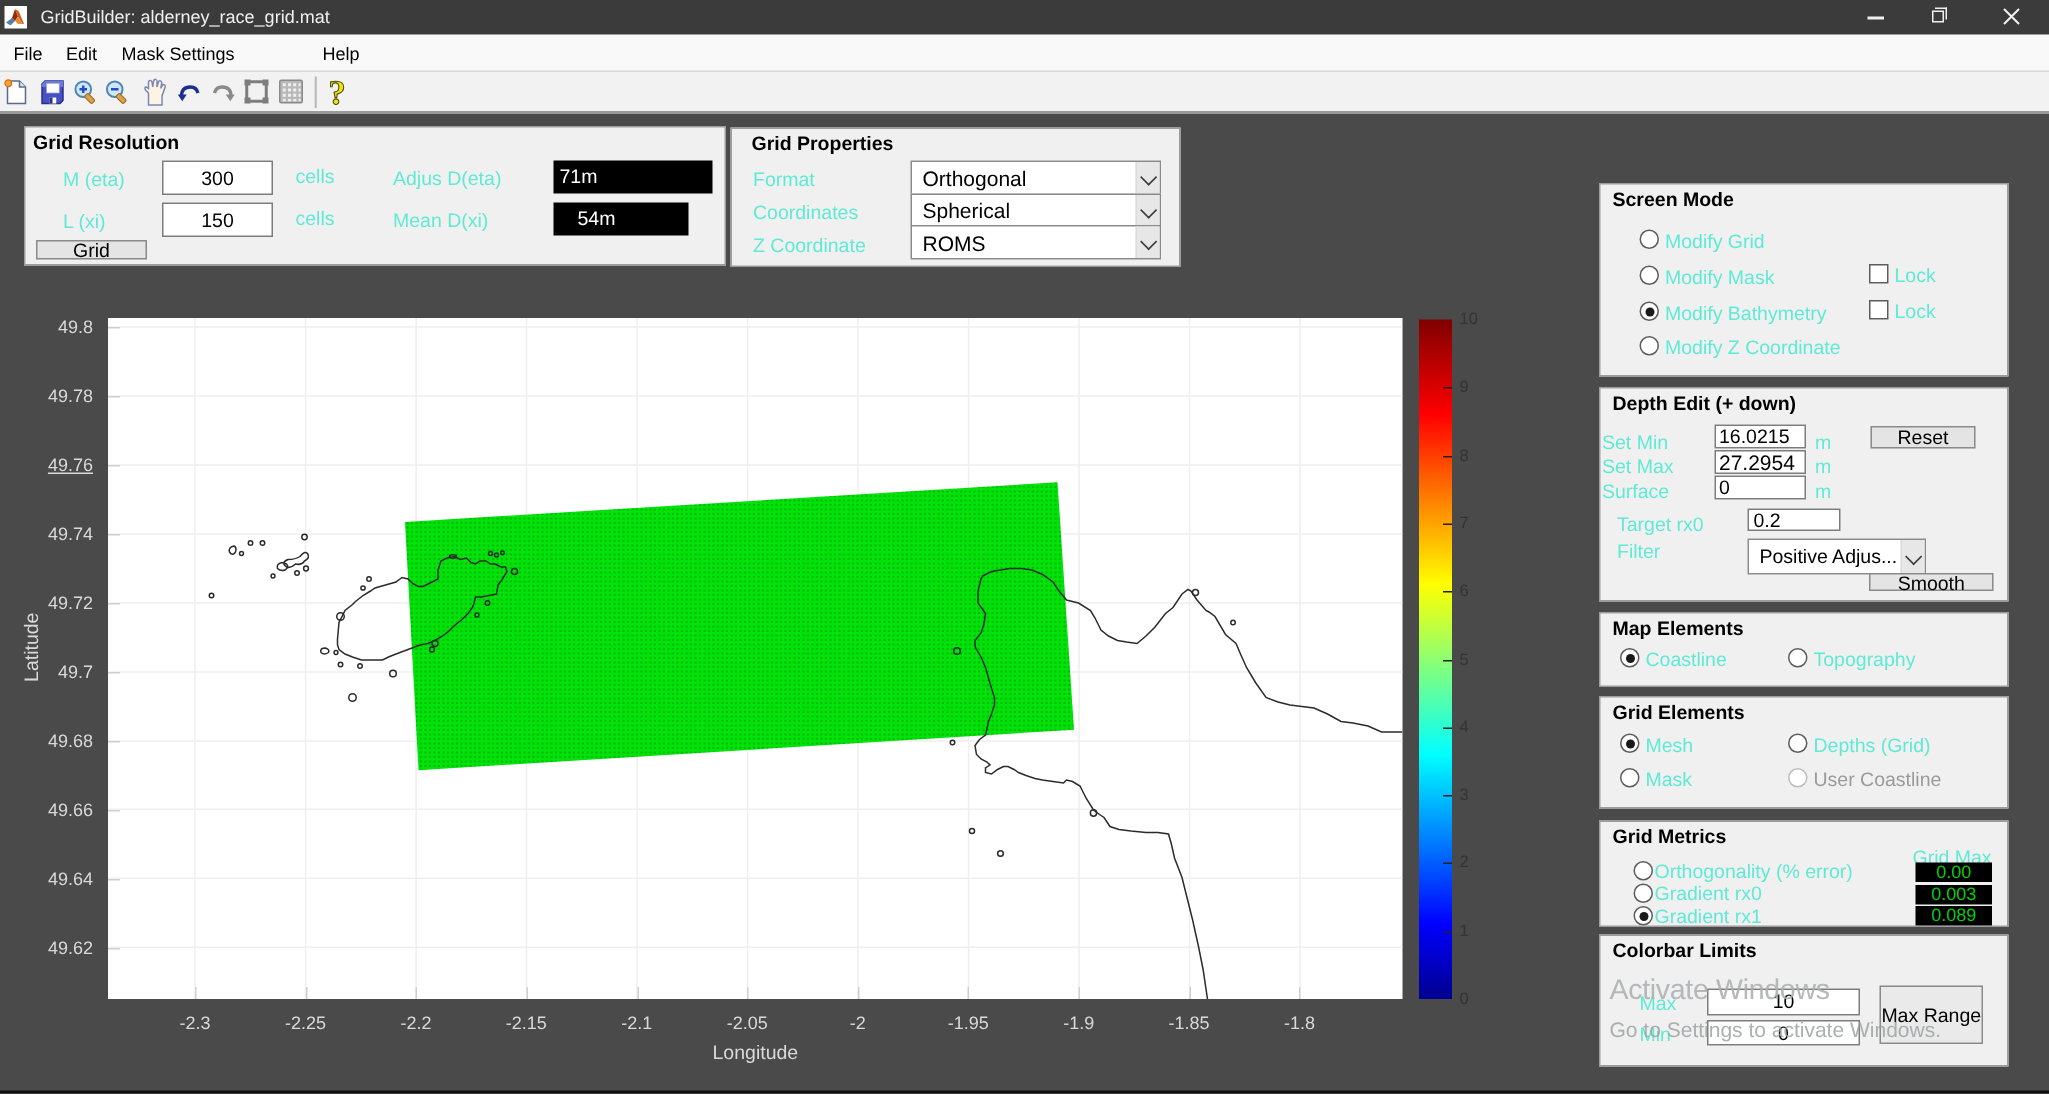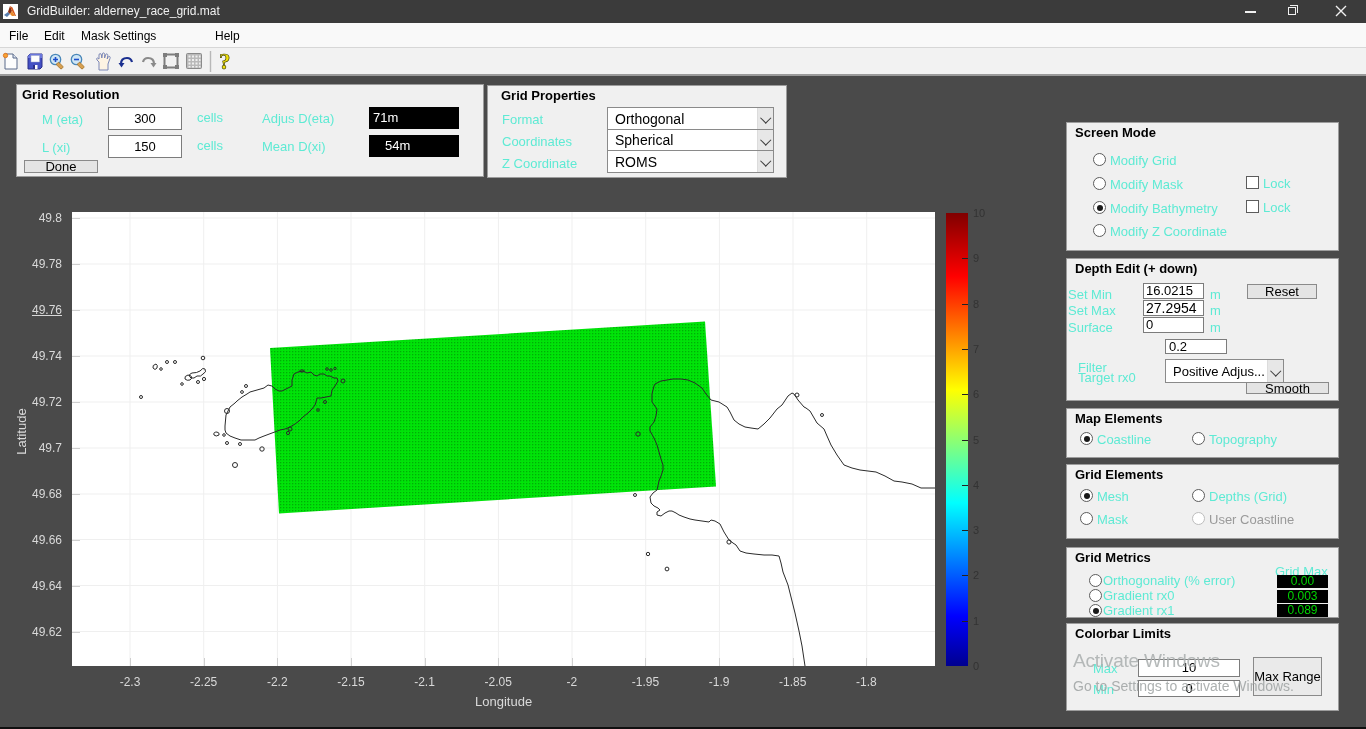--- a/index.html
+++ b/index.html
@@ -134,27 +134,27 @@
 
   <text x="219" y="21" font-family="Liberation Serif, serif" font-size="23" font-weight="bold" fill="#f2e20a" stroke="#4a4a0a" stroke-width="0.7">?</text>
 </svg>
 
 <div class="abs panel" style="left:16px;top:84px;width:468px;height:93px;"></div>
 <div class="ptitle" style="left:22px;top:87px;">Grid Resolution</div>
 <div class="lbl" style="left:42px;top:112px;">M (eta)</div>
 <div class="inp" style="left:108px;top:107px;width:74px;height:23px;text-align:center;line-height:21px;">300</div>
 <div class="lbl" style="left:197px;top:110px;">cells</div>
 <div class="lbl" style="left:262px;top:111px;">Adjus D(eta)</div>
-<div class="blackbox" style="left:369px;top:107px;width:90px;height:22px;padding:3px 0 0 4px;">71m</div>
+<div class="blackbox" style="left:369px;top:107px;width:106px;height:22px;padding:3px 0 0 4px;">71m</div>
 <div class="lbl" style="left:42px;top:140px;">L (xi)</div>
 <div class="inp" style="left:108px;top:135px;width:74px;height:23px;text-align:center;line-height:21px;">150</div>
 <div class="lbl" style="left:197px;top:138px;">cells</div>
 <div class="lbl" style="left:262px;top:139px;">Mean D(xi)</div>
 <div class="blackbox" style="left:369px;top:135px;width:90px;height:22px;padding:3px 0 0 16px;">54m</div>
-<div class="btn" style="left:24px;top:160px;width:74px;height:13px;line-height:12px;">Done</div>
+<div class="btn" style="left:24px;top:160px;width:74px;height:13px;line-height:12px;">Grid</div>
 
 <div class="abs panel" style="left:487px;top:85px;width:300px;height:93px;"></div>
 <div class="ptitle" style="left:501px;top:88px;">Grid Properties</div>
 <div class="lbl" style="left:502px;top:112px;">Format</div>
 <div class="lbl" style="left:502px;top:134px;">Coordinates</div>
 <div class="lbl" style="left:502px;top:156px;">Z Coordinate</div>
 <div class="dd" style="left:607px;top:107px;width:167px;height:23px;">
     <span class="txt">Orthogonal</span>
     <span class="arr"></span>
   </div>
@@ -339,21 +339,21 @@
 <div class="lbl" style="left:1068px;top:287px;">Set Min</div>
 <div class="inp" style="left:1143px;top:283px;width:61px;height:16px;font-size:13px;line-height:14px;padding-left:2px;">16.0215</div>
 <div class="lbl" style="left:1210px;top:287px;">m</div>
 <div class="btn" style="left:1247px;top:284px;width:70px;height:15px;line-height:14px;">Reset</div>
 <div class="lbl" style="left:1068px;top:303px;">Set Max</div>
 <div class="inp" style="left:1143px;top:300px;width:61px;height:16px;font-size:14px;line-height:14px;padding-left:2px;">27.2954</div>
 <div class="lbl" style="left:1210px;top:303px;">m</div>
 <div class="lbl" style="left:1068px;top:320px;">Surface</div>
 <div class="inp" style="left:1143px;top:317px;width:61px;height:16px;font-size:13px;line-height:14px;padding-left:2px;">0</div>
 <div class="lbl" style="left:1210px;top:320px;">m</div>
-<div class="lbl" style="left:1078px;top:342px;margin-top:28px;">Target rx0</div>
+<div class="lbl" style="left:1078px;top:342px;">Target rx0</div>
 <div class="inp" style="left:1165px;top:339px;width:62px;height:15px;font-size:13px;line-height:13px;padding-left:3px;">0.2</div>
 <div class="lbl" style="left:1078px;top:360px;">Filter</div>
 <div class="dd" style="left:1165px;top:359px;width:119px;height:24px;">
     <span class="txt" style="font-size:13px;">Positive Adjus...</span>
     <span class="arr" style="width:16px;"></span>
   </div>
 <div class="btn" style="left:1246px;top:382px;width:83px;height:12px;line-height:11px;">Smooth</div>
 
 <div class="abs panel" style="left:1066px;top:408px;width:273px;height:50px;"></div>
 <div class="ptitle" style="left:1075px;top:411px;">Map Elements</div>

